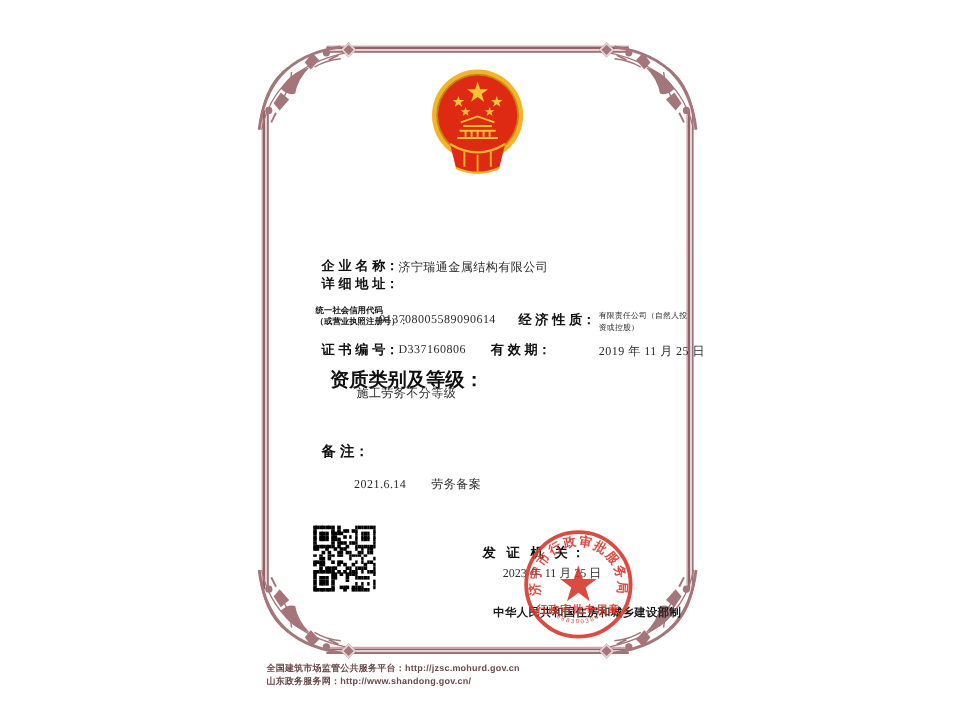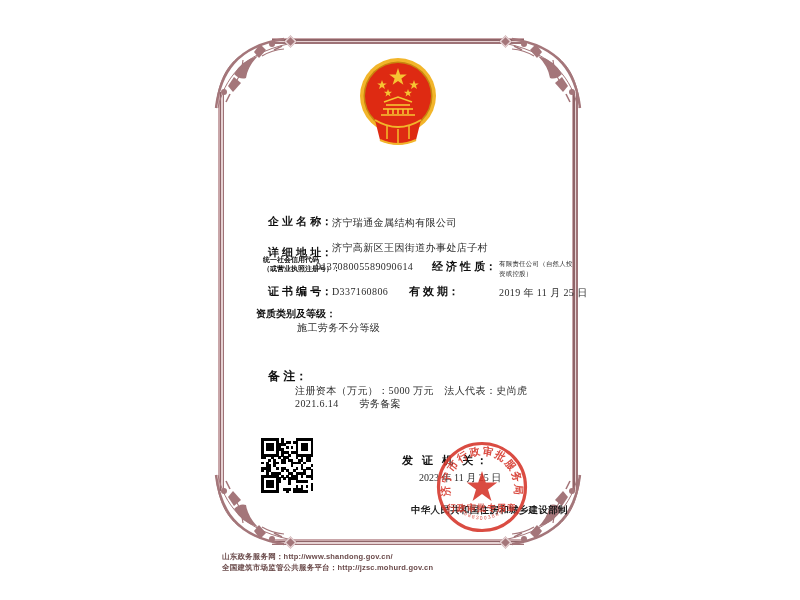--- a/index.html
+++ b/index.html
@@ -133,43 +133,41 @@
       <path d="M18 64 Q41 78 64 64" fill="none" stroke="#f2b52a" stroke-width="2"></path>
       <path d="M23 84 Q41 92 59 84" fill="none" stroke="#f2b52a" stroke-width="2"></path>
       <path d="M30 70 V83 M41 73 V87 M52 70 V83" stroke="#f2b52a" stroke-width="1.6"></path>
     </svg>
   </div>
 
 
   <div class="lbl" style="left:268px;top:214px">企 业 名 称：</div>
   <div class="val" style="left:332px;top:216px">济宁瑞通金属结构有限公司</div>
 
-  <div class="lbl" style="left:268px;top:245px">详 细 地 址：</div>
-  <div class="val" style="left:332px;top:241px">济宁高新区王因街道办事处店子村</div>
+  <div class="lbl" style="left:268px;top:229px">详 细 地 址：</div>
 
   <div class="lbl-sm" style="left:263px;top:256px">
     <div>统一社会信用代码</div>
     <div>（或营业执照注册号）：</div>
   </div>
   <div class="val" style="left:316px;top:261px">913708005589090614</div>
 
   <div class="lbl" style="left:432px;top:259px">经 济 性 质：</div>
   <div class="val-sm" style="left:499px;top:259px;width:76px;white-space:normal">有限责任公司（自然人投资或控股）</div>
 
   <div class="lbl" style="left:268px;top:284px">证 书 编 号：</div>
   <div class="val" style="left:332px;top:286px">D337160806</div>
 
   <div class="lbl" style="left:409px;top:284px">有  效  期：</div>
   <div class="val" style="left:499px;top:286px">2019 年 11 月 25 日</div>
 
-  <div class="lbl" style="left:256px;top:307px;font-size:10px">资质类别及等级：</div>
+  <div class="lbl" style="left:275px;top:307px;font-size:16px">资质类别及等级：</div>
   <div class="val" style="left:297px;top:321px">施工劳务不分等级</div>
 
   <div class="lbl" style="left:268px;top:368px;font-size:12px">备  注：</div>
-  <div class="val" style="left:295px;top:384px">注册资本（万元）：5000 万元　法人代表：史尚虎</div>
   <div class="val" style="left:295px;top:397px">2021.6.14　　劳务备案</div>
 
   <div class="qr">
       <i style="left:0.00px;top:0.00px;width:2.78px;height:2.92px"></i>
       <i style="left:2.48px;top:0.00px;width:2.78px;height:2.92px"></i>
       <i style="left:4.95px;top:0.00px;width:2.78px;height:2.92px"></i>
       <i style="left:7.43px;top:0.00px;width:2.78px;height:2.92px"></i>
       <i style="left:9.90px;top:0.00px;width:2.78px;height:2.92px"></i>
       <i style="left:12.38px;top:0.00px;width:2.78px;height:2.92px"></i>
       <i style="left:14.86px;top:0.00px;width:2.78px;height:2.92px"></i>
@@ -415,17 +413,17 @@
         <textPath href="#sealTopArc" startOffset="50%" text-anchor="middle">济宁市行政审批服务局</textPath>
       </text>
       <text x="50" y="74" font-size="9" font-weight="bold" fill="#d6392e" text-anchor="middle" letter-spacing="1">行政审批专用章</text>
       <text font-size="5" fill="#d6392e" letter-spacing="1.5">
         <textPath href="#sealBottomArc" startOffset="50%" text-anchor="middle">3708830038438</textPath>
       </text>
     </svg>
   </div>
 
   <div class="footer">
+    <div>全国建筑市场监管公共服务平台：http://jzsc.mohurd.gov.cn</div>
     <div>山东政务服务网：http://www.shandong.gov.cn/</div>
-    <div>全国建筑市场监管公共服务平台：http://jzsc.mohurd.gov.cn</div>
   </div>
 
 </div>
 
 </body></html>

